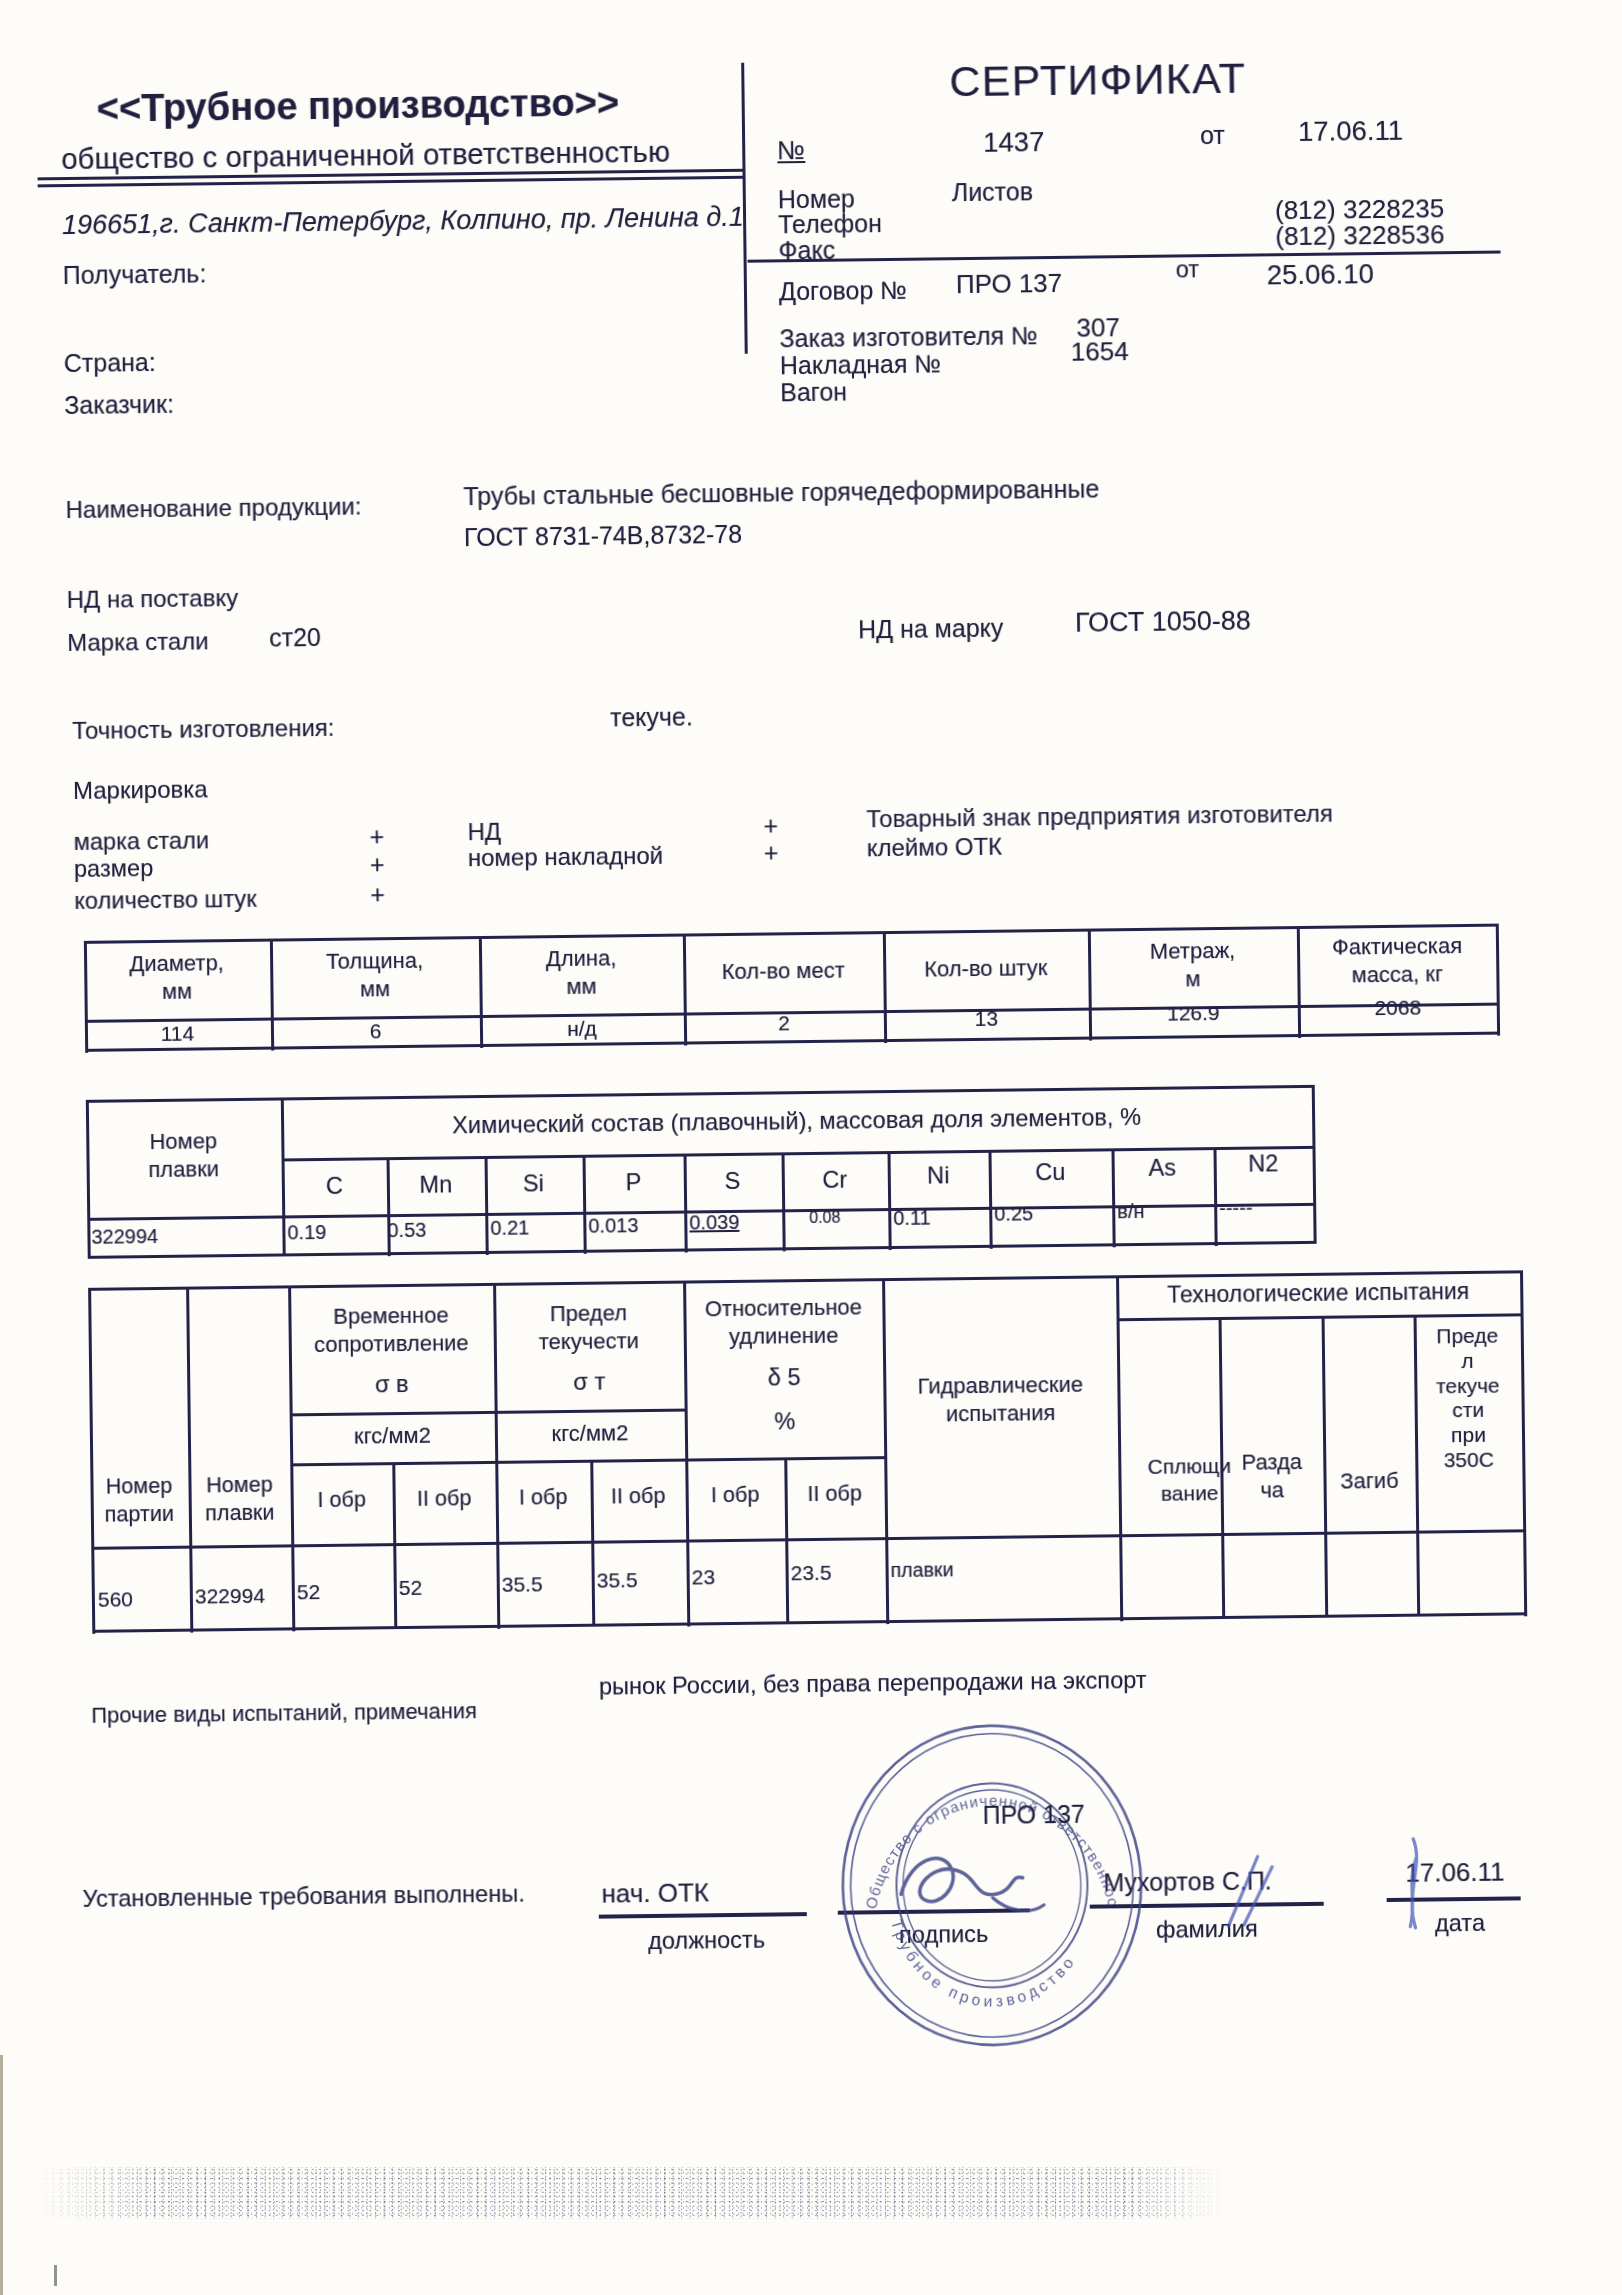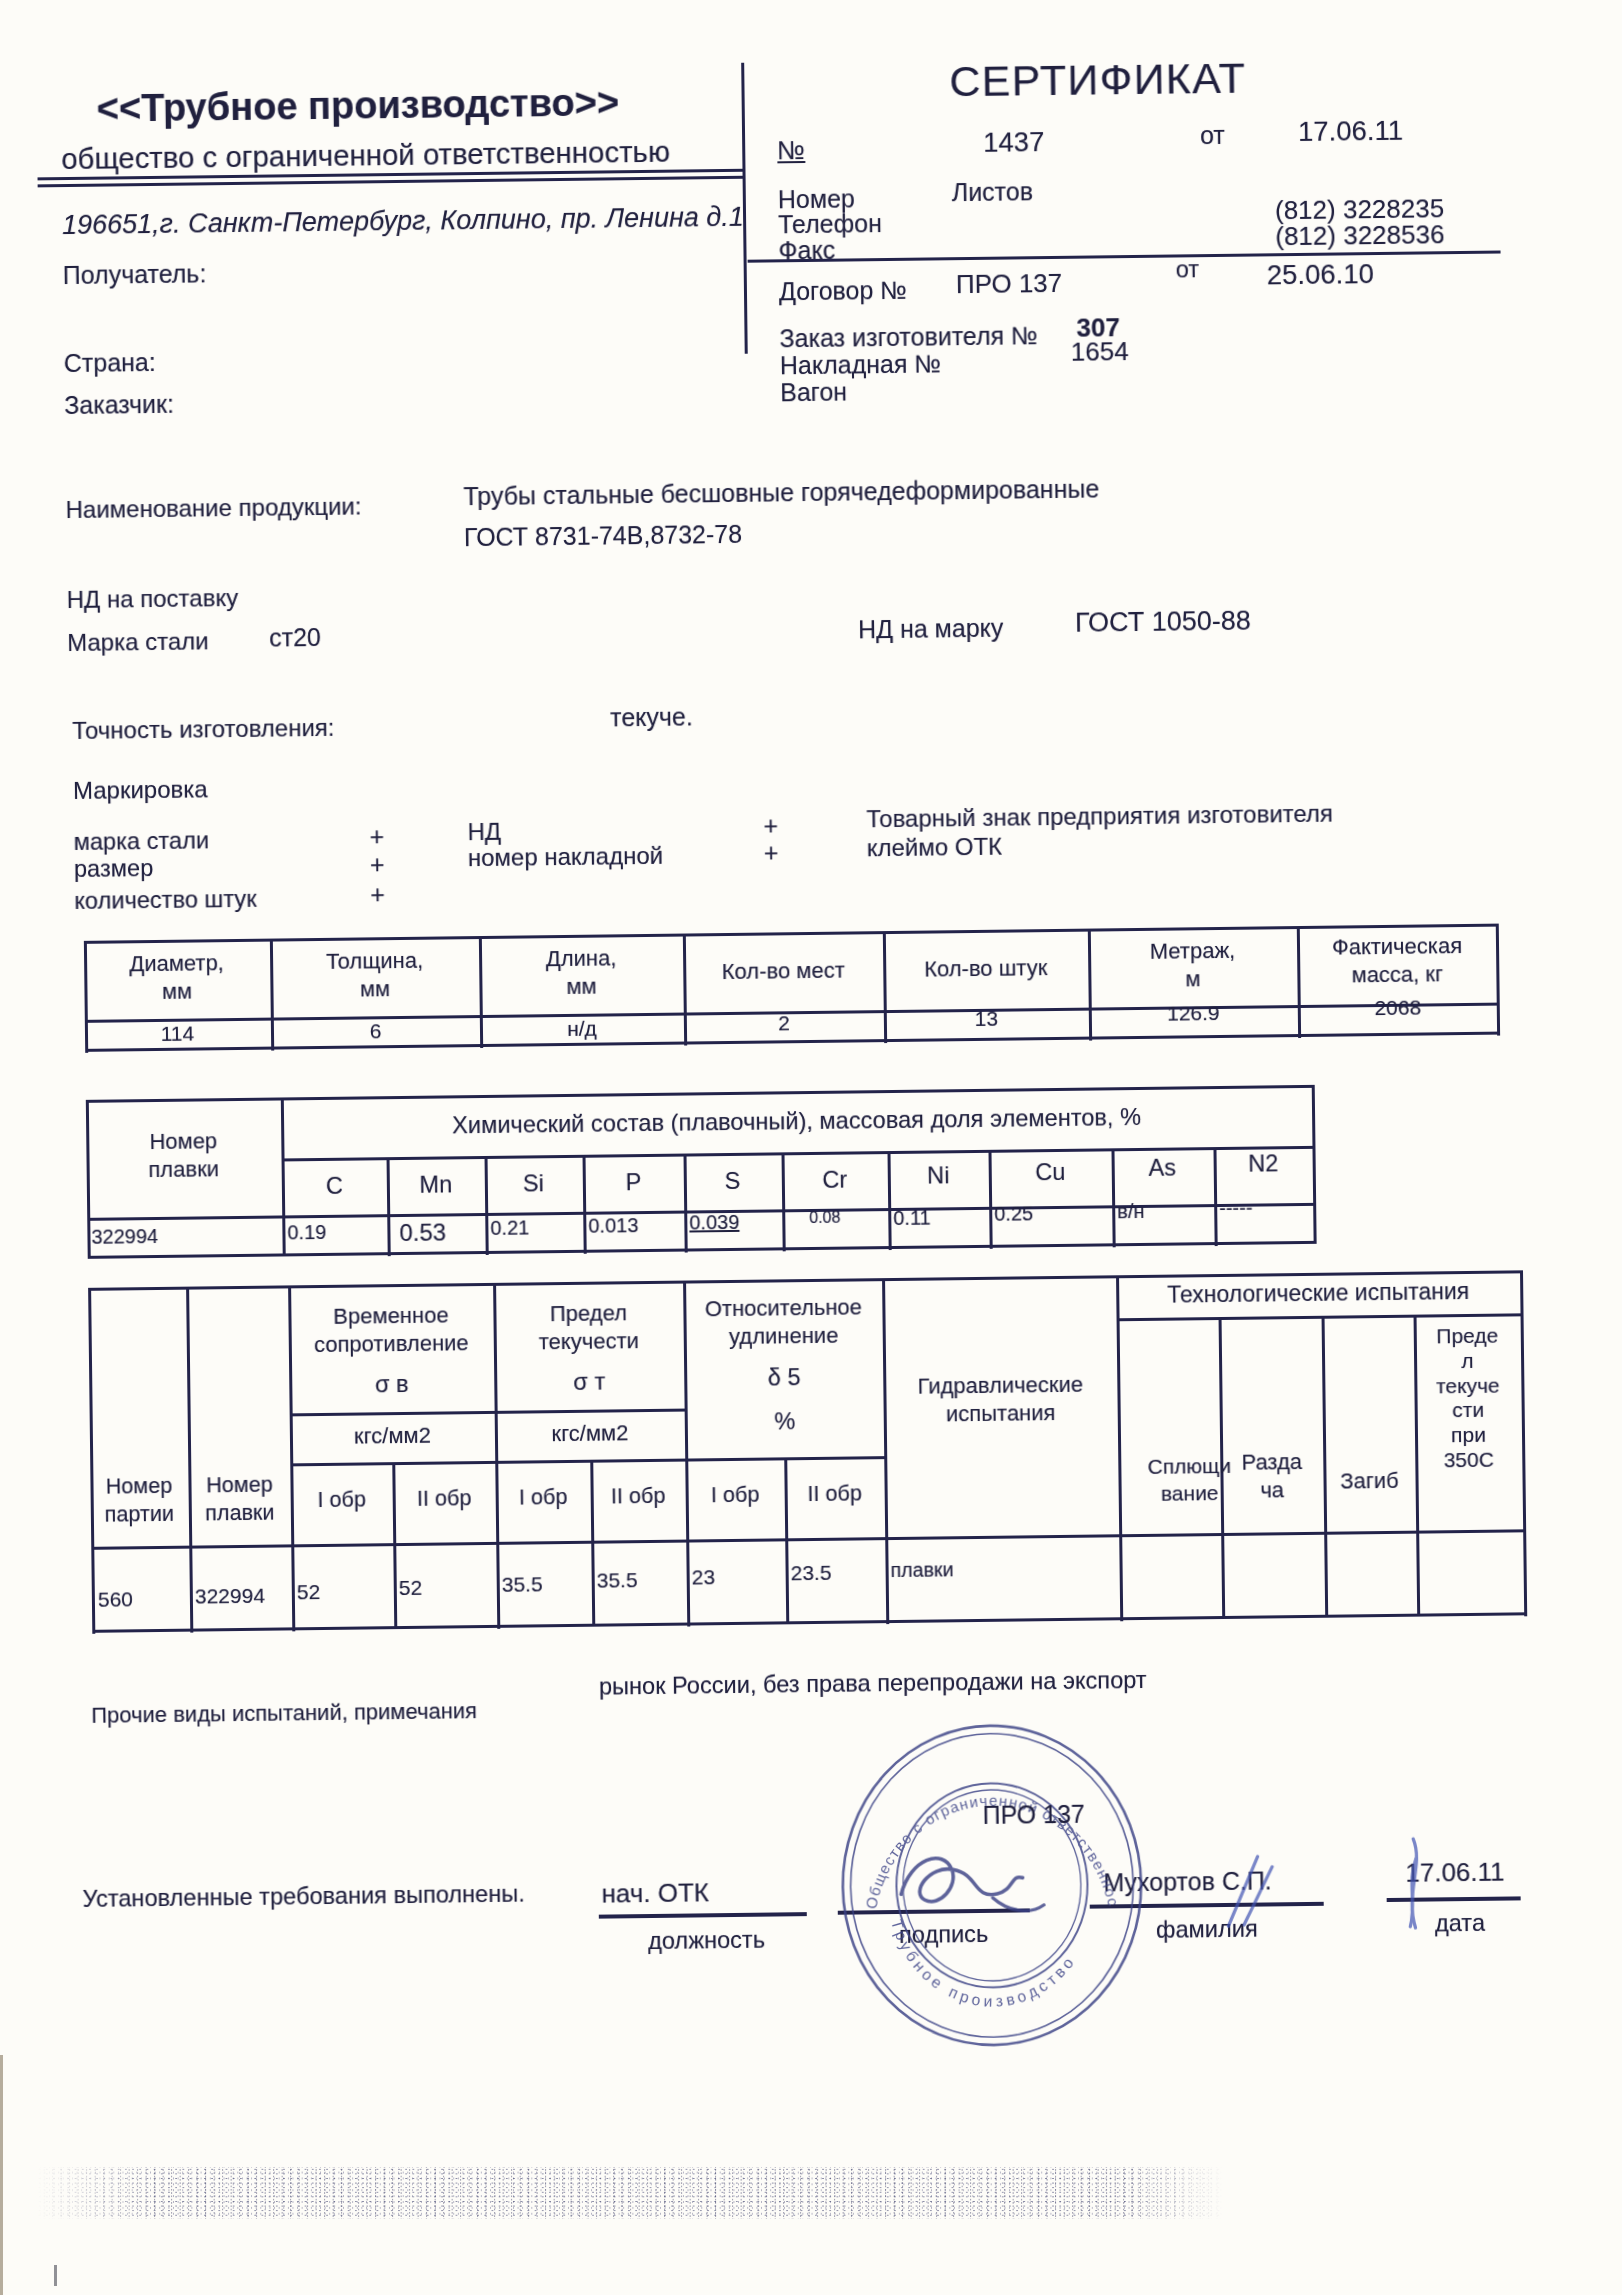--- a/index.html
+++ b/index.html
@@ -60,21 +60,21 @@
   <div class="t" style="left:789px;top:208px;font-size:25px;">Телефон</div>
   <div class="t" style="left:789px;top:234px;font-size:25px;">Факс</div>
   <div class="t" style="left:1286px;top:200px;font-size:26px;">(812) 3228235</div>
   <div class="t" style="left:1286px;top:226px;font-size:26px;">(812) 3228536</div>
   <div class="hl" style="left:758px;top:259px;width:753px;"></div>
   <div class="t" style="left:789px;top:275px;font-size:25px;">Договор №</div>
   <div class="t" style="left:966px;top:270px;font-size:26px;">ПРО 137</div>
   <div class="t" style="left:1186px;top:259px;font-size:23.6px;">от</div>
   <div class="t" style="left:1277px;top:263px;font-size:27.5px;">25.06.10</div>
   <div class="t" style="left:789px;top:322px;font-size:25px;">Заказ изготовителя №</div>
-  <div class="t" style="left:1086px;top:315px;font-size:26px;font-weight:bold;">307</div>
+  <div class="t" style="left:1086px;top:315px;font-size:26px;">307</div>
   <div class="t" style="left:789px;top:349px;font-size:25px;">Накладная №</div>
   <div class="t" style="left:1080px;top:339px;font-size:26px;">1654</div>
   <div class="t" style="left:789px;top:376px;font-size:25px;">Вагон</div>
 
   <div class="t" style="left:73px;top:486px;font-size:24px;">Наименование продукции:</div>
   <div class="t" style="left:471px;top:476px;font-size:25px;">Трубы стальные бесшовные горячедеформированные</div>
   <div class="t" style="left:471px;top:517px;font-size:25px;">ГОСТ 8731-74В,8732-78</div>
   <div class="t" style="left:73px;top:576px;font-size:24px;">НД на поставку</div>
   <div class="t" style="left:73px;top:619px;font-size:24px;">Марка стали</div>
   <div class="t" style="left:275px;top:615px;font-size:25px;">ст20</div>
@@ -158,21 +158,21 @@
   <div class="t ctr" style="left:582px;top:1165px;width:101px;font-size:23.6px;">P</div>
   <div class="t ctr" style="left:683px;top:1165px;width:97px;font-size:23.6px;">S</div>
   <div class="t ctr" style="left:781px;top:1165px;width:106px;font-size:23.6px;">Cr</div>
   <div class="t ctr" style="left:887px;top:1162px;width:101px;font-size:23.6px;">Ni</div>
   <div class="t ctr" style="left:988px;top:1160px;width:123px;font-size:23.6px;">Cu</div>
   <div class="t ctr" style="left:1111px;top:1157px;width:101px;font-size:23.6px;">As</div>
   <div class="t ctr" style="left:1213px;top:1154px;width:99px;font-size:23.6px;">N2</div>
 
   <div class="t" style="left:90px;top:1216px;font-size:20px;">322994</div>
   <div class="t" style="left:286px;top:1214px;font-size:20px;">0.19</div>
-  <div class="t" style="left:398px;top:1213px;font-size:24px;">0.53</div>
+  <div class="t" style="left:386px;top:1213px;font-size:20px;">0.53</div>
   <div class="t" style="left:489px;top:1212px;font-size:20px;">0.21</div>
   <div class="t" style="left:587px;top:1211px;font-size:20px;">0.013</div>
   <div class="t" style="left:688px;top:1209px;font-size:20px;text-decoration:underline;">0.039</div>
   <div class="t" style="left:808px;top:1208px;font-size:16px;">0.08</div>
   <div class="t" style="left:892px;top:1207px;font-size:20px;">0.11</div>
   <div class="t" style="left:993px;top:1204px;font-size:20px;">0.25</div>
   <div class="t" style="left:1116px;top:1203px;font-size:20px;">в/н</div>
   <div class="t" style="left:1218px;top:1201px;font-size:20px;">-----</div>
 
   <div class="hl" style="left:86px;top:1279px;width:1434px;"></div>

